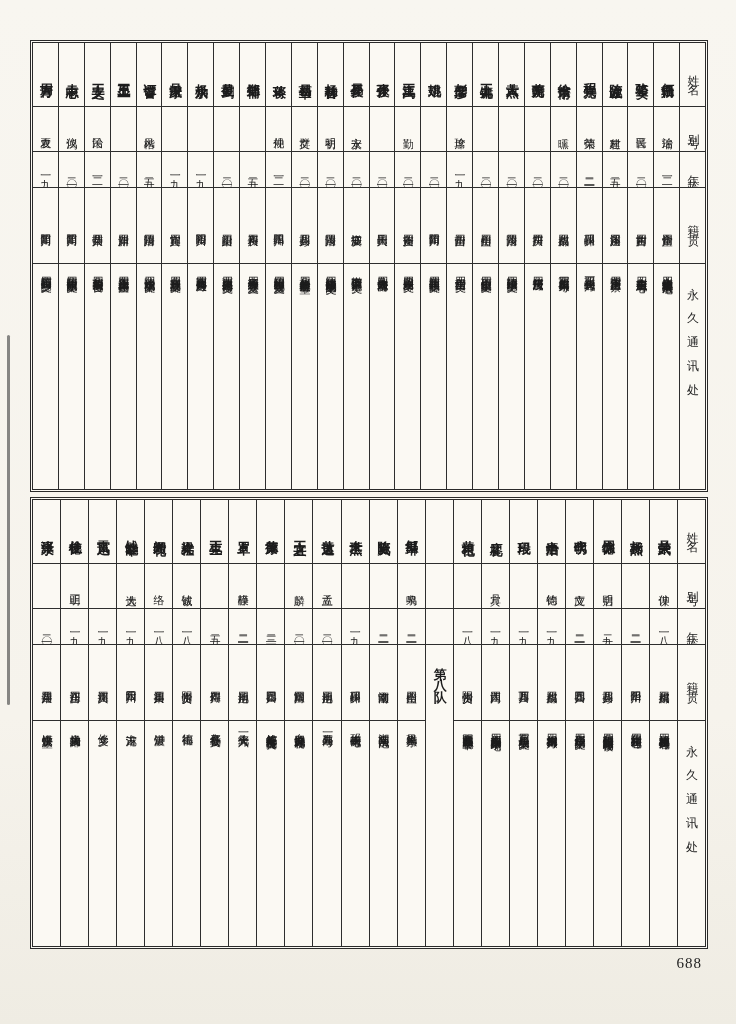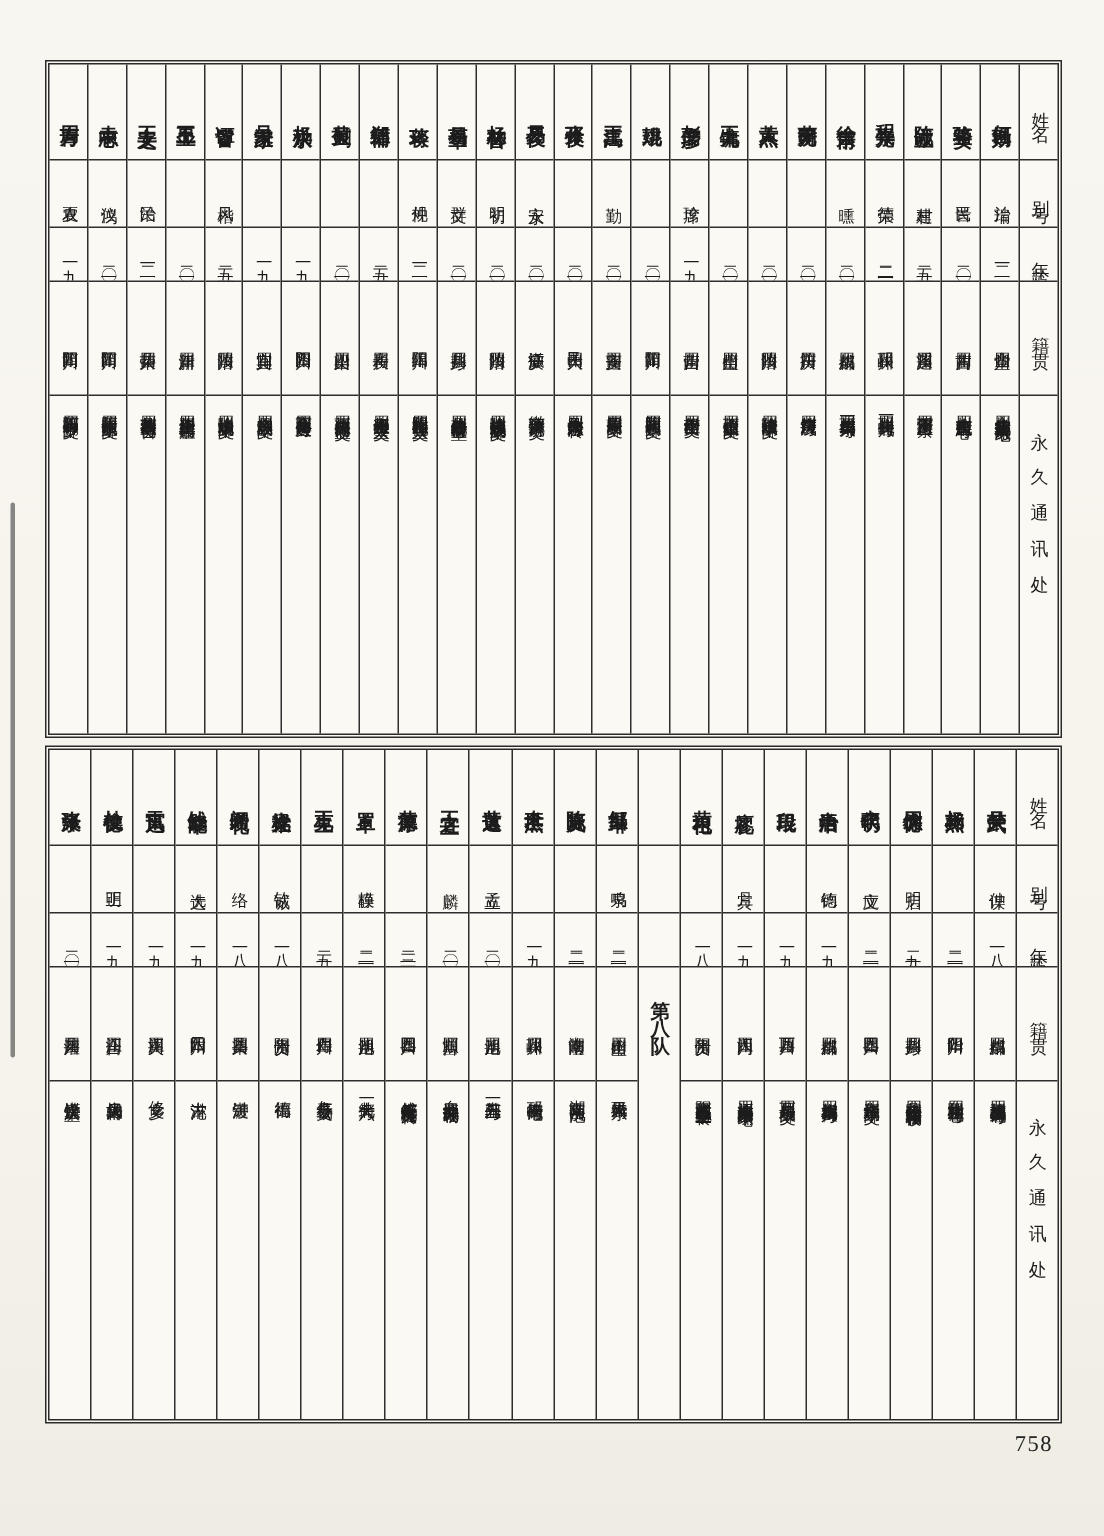--- a/index.html
+++ b/index.html
@@ -909,14 +909,14 @@
           <span class="vtext">年龄</span>
         </div>
         <div class="cell cell-origin">
           <span class="vtext">籍贯</span>
         </div>
         <div class="cell cell-address">
           <span class="vtext">永久通讯处</span>
         </div>
       </div>
     </div>
-  <div id="page-number">758</div>
+  <div id="page-number">688</div>
 </div>
 
 </body></html>

